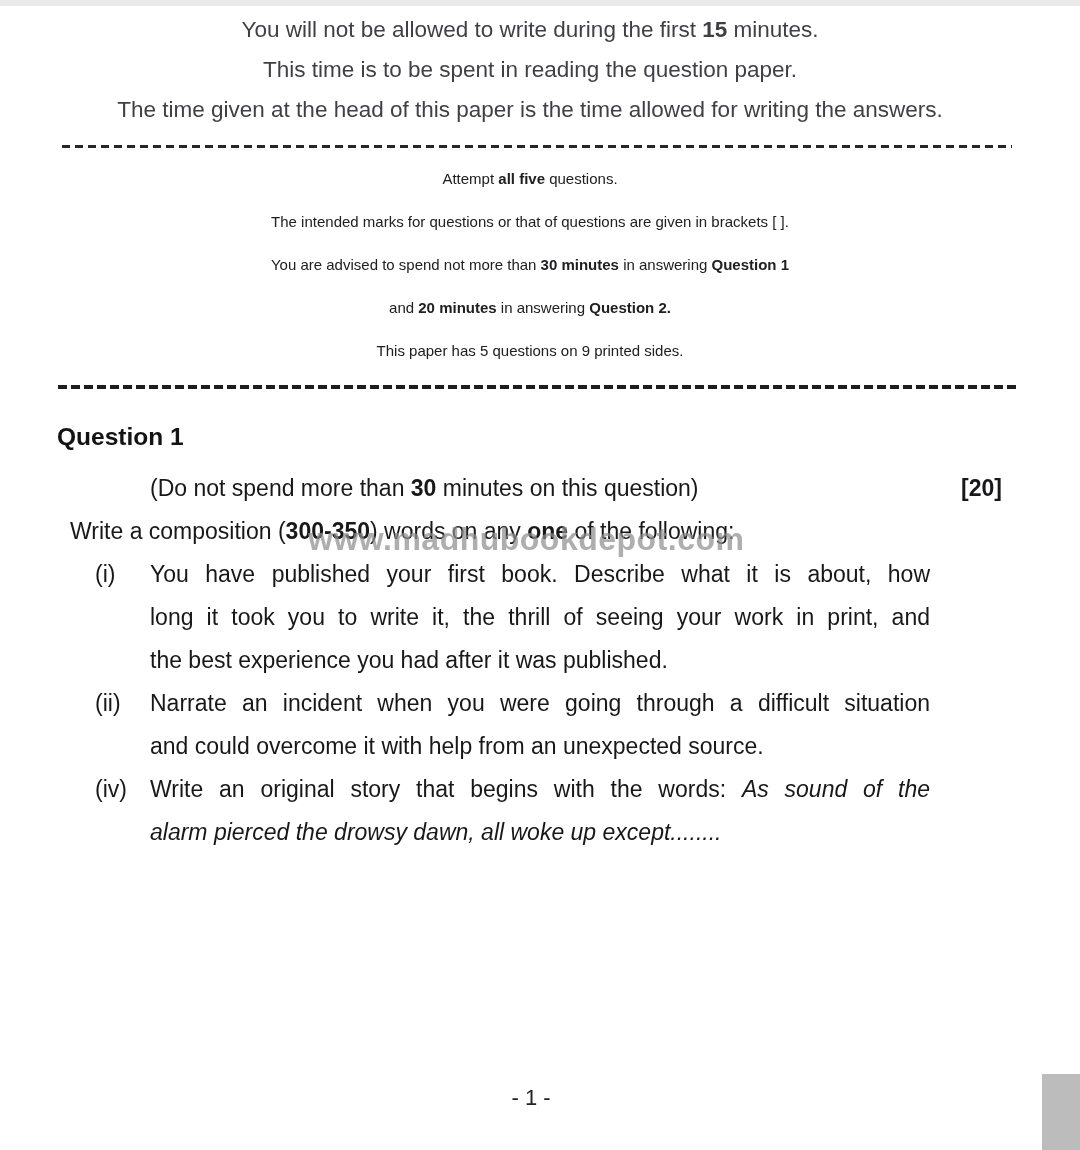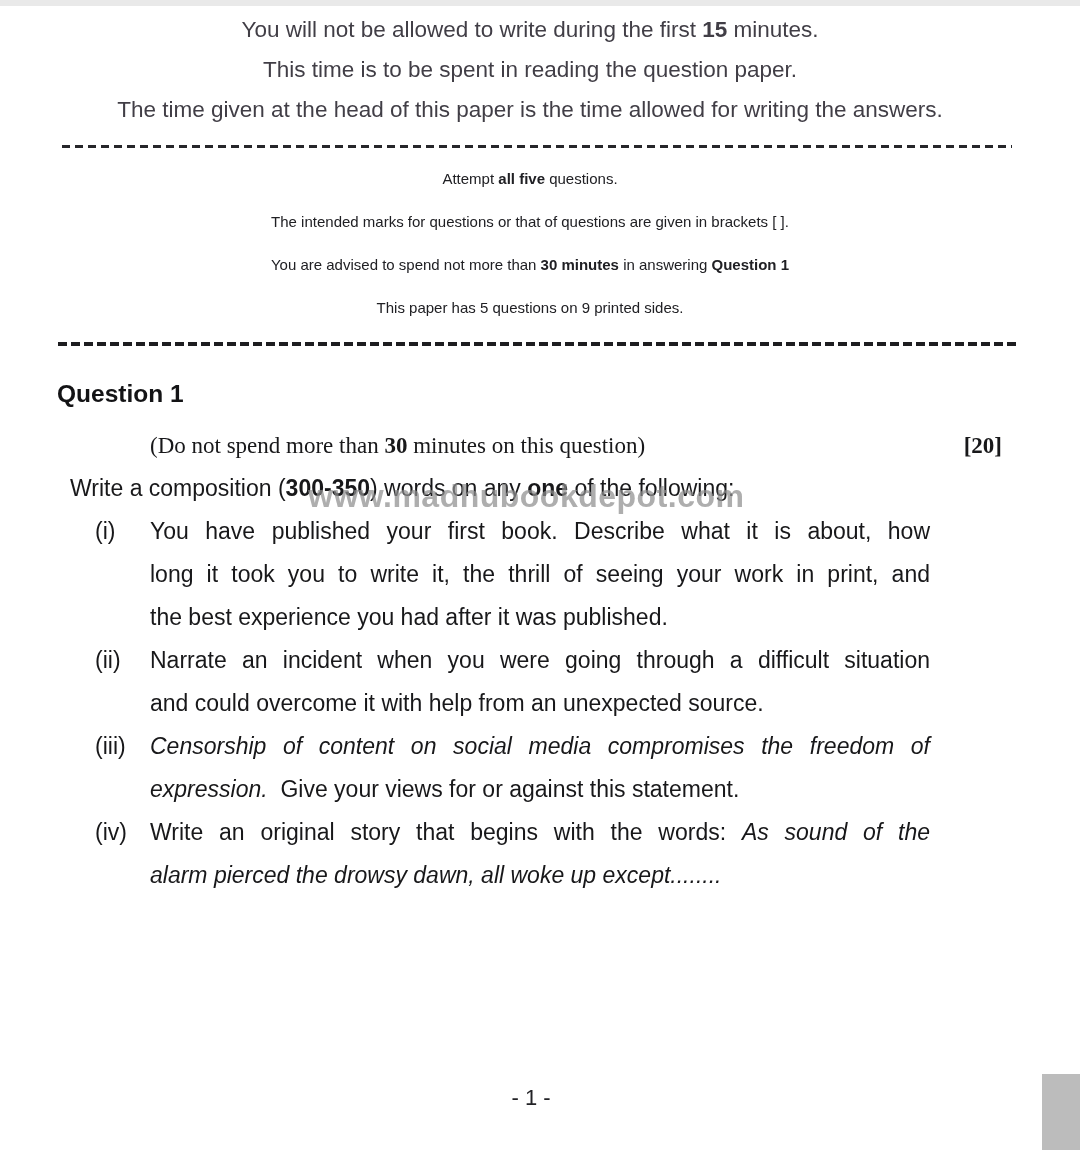--- a/index.html
+++ b/index.html
@@ -17,21 +17,21 @@
   .sep1{height:3px;margin:15px 68px 0 62px;
         background:repeating-linear-gradient(90deg,#26262a 0px,#26262a 8px,transparent 8px,transparent 13px);}
   .sep2{height:4px;margin:13px 64px 0 58px;
         background:repeating-linear-gradient(90deg,#1d1d20 0px,#1d1d20 9px,transparent 9px,transparent 13px);}
 
   .instructions{width:1060px;margin-top:9px;text-align:center;font-size:15px;line-height:43px;color:#202024;}
 
   .q1head{margin:33px 0 0 57px;font-size:24.5px;line-height:30px;font-weight:700;color:#131315;}
 
   .qbody{font-size:23px;color:#18181a;}
-  .noterow{display:flex;justify-content:space-between;margin:15px 78px 0 150px;line-height:43px;font-family:Liberation Serif, serif;}
+  .noterow{display:flex;justify-content:space-between;margin:15px 78px 0 150px;line-height:43px;}
   .marks{font-weight:700;text-align:right;}
   .promptrow{position:relative;margin-left:70px;width:790px;line-height:43px;}
   .watermark{position:absolute;left:238px;top:8px;font-size:32px;font-weight:700;color:#8f8f8f;
              opacity:.72;letter-spacing:.5px;white-space:nowrap;}
 
   .optrow{display:flex;}
   .lab{flex:none;width:150px;padding-left:95px;box-sizing:border-box;line-height:43px;}
   .opttext{flex:none;width:780px;line-height:43px;}
   .jl{text-align:justify;text-align-last:justify;}
   .pl{white-space:pre-wrap;}
@@ -50,20 +50,21 @@
     <div class="iline">This time is to be spent in reading the question paper.</div>
     <div class="iline">The time given at the head of this paper is the time allowed for writing the answers.</div>
   </div>
 
   <div class="sep1"></div>
 
   <div class="instructions">
     <div><span>Attempt </span><b>all five</b><span> questions.</span></div>
     <div>The intended marks for questions or that of questions are given in brackets [ ].</div>
     <div><span>You are advised to spend not more than </span><b>30 minutes</b><span> in answering </span><b>Question 1</b></div>
+    <div><span>and </span><b>20 minutes</b><span> in answering </span><b>Question 2.</b></div>
     <div>This paper has 5 questions on 9 printed sides.</div>
   </div>
 
   <div class="sep2"></div>
 
   <div class="q1head">Question 1</div>
 
   <div class="qbody">
 
     <div class="noterow">
@@ -83,27 +84,20 @@
     </div>
 
     <div class="optrow">
       <div class="lab">(ii)</div>
       <div class="opttext">
         <div class="jl">Narrate an incident when you were going through a difficult situation</div>
         <div class="pl">and could overcome it with help from an unexpected source.</div>
       </div>
     </div>
 
-    <div class="optrow">
-      <div class="lab">(iii)</div>
-      <div class="opttext">
-        <div class="jl it">Censorship of content on social media compromises the freedom of</div>
-        <div class="pl"><span class="it">expression.</span><span>  Give your views for or against this statement.</span></div>
-      </div>
-    </div>
 
     <div class="optrow">
       <div class="lab">(iv)</div>
       <div class="opttext">
         <div class="jl"><span>Write an original story that begins with the words: </span><span class="it">As sound of the</span></div>
         <div class="pl it">alarm pierced the drowsy dawn, all woke up except........</div>
       </div>
     </div>
 
   </div>

